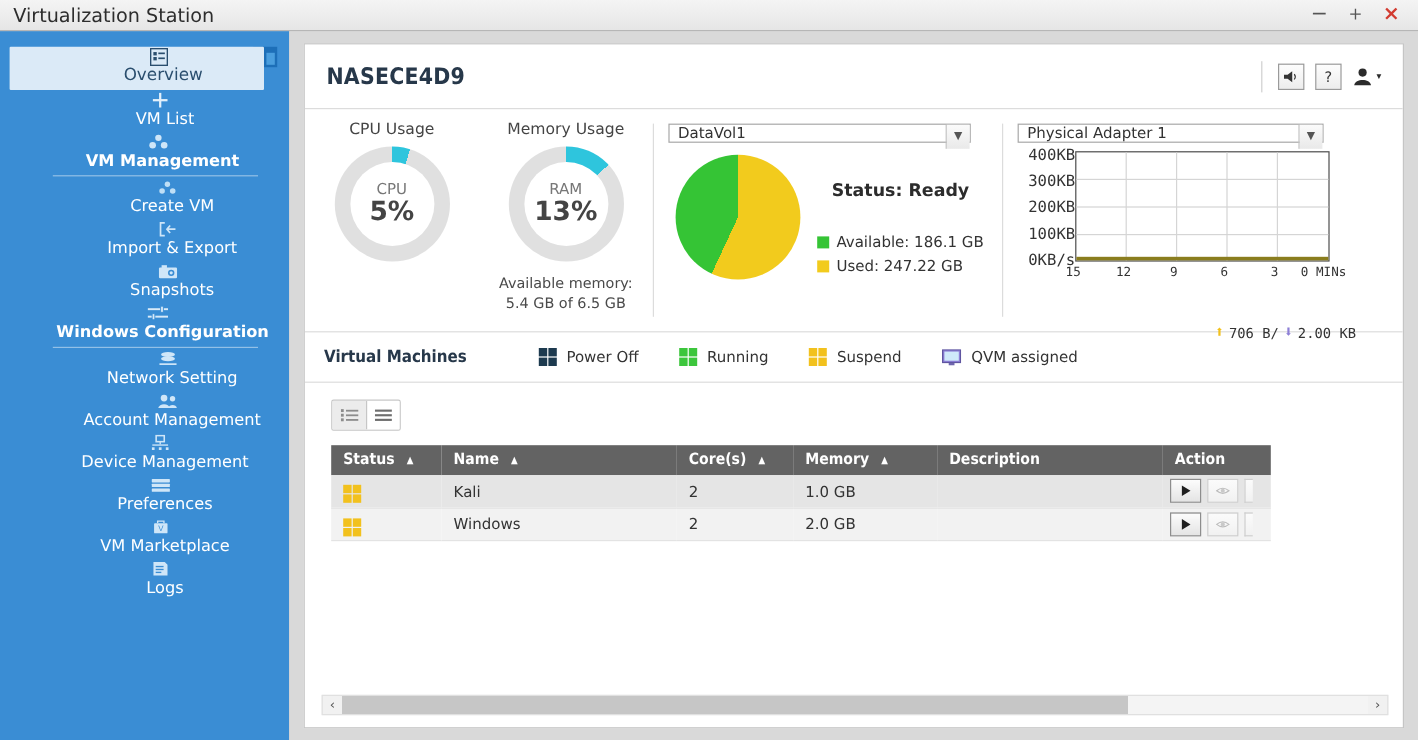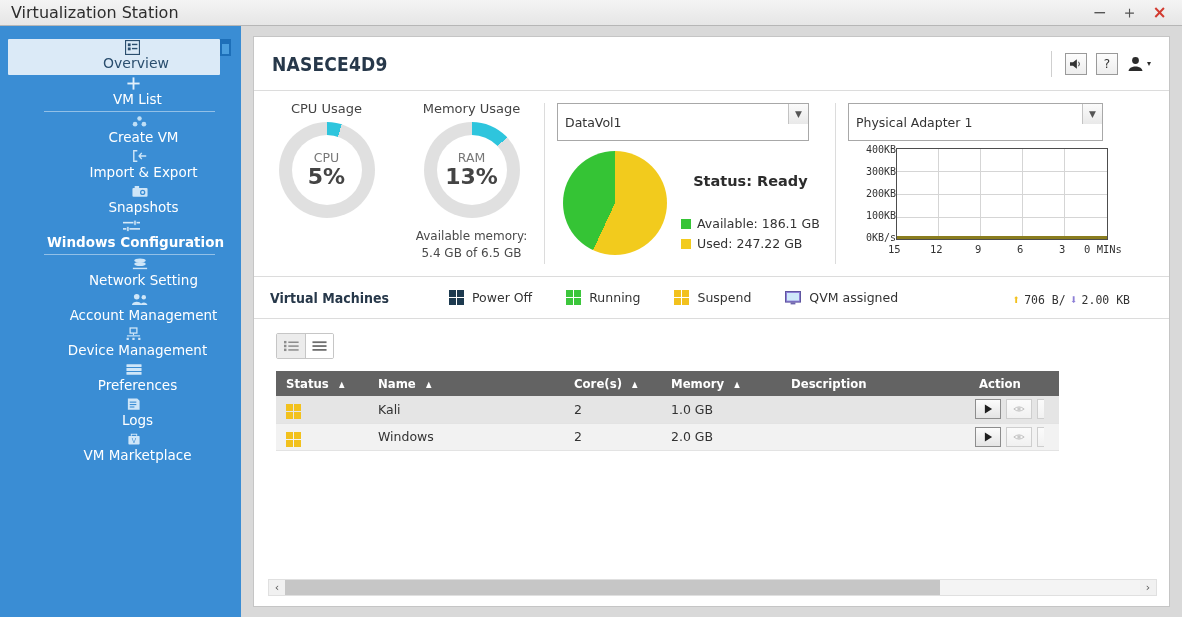--- a/index.html
+++ b/index.html
@@ -123,41 +123,41 @@
     background: #fff; border-radius: 50%;
     display: flex; flex-direction: column; align-items: center; justify-content: center;
   }
   .donut .sub { font-size: 12.5px; color: #777; line-height: 1; margin-bottom: 2px; }
   .donut .val { font-size: 22px; font-weight: bold; color: #444; line-height: 1; }
   .memnote { font-size: 12px; color: #4a4a4a; margin-top: 10px; line-height: 17px; }
 
   
   .volpanel { width: 290px; padding: 12px 12px 0 12px; }
   .selbox {
-    width: 252px; height: 38px; border: 1px solid #a8a8a8; background: #fff;
-    display: flex; align-items: center; font-size: 12.5px; color: #333;
+    width: 252px; height: 16px; border: 1px solid #a8a8a8; background: #fff;
+    display: flex; align-items: flex-end; font-size: 12.5px; color: #333;
     padding-left: 7px; position: relative; cursor: default;
   }
   .selbox .arrowbox {
     position: absolute; right: 0; top: 0; width: 20px; height: 20px;
     background: linear-gradient(#fbfbfb,#e9e9e9); border-left: 1px solid #c3c3c3;
     display: flex; align-items: center; justify-content: center;
     font-size: 9px; color: #555;
   }
   .volbody { display: flex; align-items: flex-start; margin-top: 10px; text-align: center; }
   .pie { width: 104px; height: 104px; border-radius: 50%; margin-left: 6px; }
   .volinfo { margin-left: 14px; padding-top: 22px; }
   .volstatus { font-size: 14.5px; font-weight: bold; color: #2c2c2c; }
   .leg { font-size: 12.5px; color: #333; display: flex; align-items: center; margin-top: 5px; }
   .leg .sw { width: 10px; height: 10px; margin-right: 6px; }
 
   
   .netpanel { width: 300px; padding: 12px 0 0 12px; }
   .netchart { margin-top: 7px; position: relative; width: 280px; height: 120px; }
-  .ylab { position: absolute; right: 0; font-size: 10px; color: #333;
+  .ylab { position: absolute; right: 0; font-size: 13px; color: #333;
           font-family: "DejaVu Sans Mono","Liberation Mono",monospace; }
   .plot {
     position: absolute; left: 48px; top: 0; width: 212px; height: 92px;
     border: 1px solid #4d4d4d; background: #fff;
   }
   .gridv { position: absolute; top: 0; bottom: 0; width: 1px; background: #d5d5d5; }
   .gridh { position: absolute; left: 0; right: 0; height: 1px; background: #d5d5d5; }
   .netline { position: absolute; left: 0; right: 0; bottom: 0; height: 3px; background: #8a7d1e; }
   .xlab { position: absolute; top: 95px; font-size: 10.5px; color: #333;
           font-family: "DejaVu Sans Mono","Liberation Mono",monospace; }
@@ -250,20 +250,30 @@
     <div class="nav-item lvl1">
       <span class="ico">
         <svg class="i" width="15" height="15" viewBox="0 0 16 16">
             <rect x="7" y="1.5" width="2" height="13" fill="#e2f0fb"></rect>
             <rect x="1.5" y="7" width="13" height="2" fill="#e2f0fb"></rect>
           </svg>
       </span>
       <span class="lbl">VM List</span>
     </div>
 
+    <div class="nav-item lvl0">
+      <span class="ico">
+        <svg class="i" width="16" height="14" viewBox="0 0 18 14">
+            <circle cx="9" cy="3.5" r="3" fill="#cfe6f8"></circle>
+            <circle cx="3.6" cy="10.4" r="3.1" fill="#cfe6f8"></circle>
+            <circle cx="14.4" cy="10.4" r="3.1" fill="#cfe6f8"></circle>
+          </svg>
+      </span>
+      <span class="lbl">VM Management</span>
+    </div>
     <div class="divider"></div>
 
     <div class="nav-item lvl2">
       <span class="ico">
         <svg class="i" width="15" height="13" viewBox="0 0 18 14">
             <circle cx="9" cy="3.4" r="2.7" fill="#bfdff6"></circle>
             <circle cx="3.7" cy="10.2" r="2.8" fill="#bfdff6"></circle>
             <circle cx="14.3" cy="10.2" r="2.8" fill="#bfdff6"></circle>
             <rect x="8.2" y="6.6" width="1.6" height="4.6" fill="#3a8dd4"></rect>
           </svg>
@@ -350,39 +360,39 @@
             <rect x="0.5" y="1" width="17" height="3.2" rx="0.6" fill="#cfe6f8"></rect>
             <rect x="0.5" y="5.4" width="17" height="3.2" rx="0.6" fill="#cfe6f8"></rect>
             <rect x="0.5" y="9.8" width="17" height="3.2" rx="0.6" fill="#cfe6f8"></rect>
           </svg>
       </span>
       <span class="lbl">Preferences</span>
     </div>
 
     <div class="nav-item lvl1">
       <span class="ico">
+        <svg class="i" width="14" height="14" viewBox="0 0 16 14">
+            <path d="M5 3.4 V1.6 H11 V3.4" fill="none" stroke="#cfe6f8" stroke-width="1.3"></path>
+            <rect x="1.6" y="3.6" width="12.8" height="9.6" rx="0.8" fill="#cfe6f8"></rect>
+            <text x="8" y="11" font-size="7.5" fill="#3a8dd4" text-anchor="middle" font-family="sans-serif">V</text>
+          </svg>
+      </span>
+      <span class="lbl">VM Marketplace</span>
+    </div>
+
+    <div class="nav-item lvl1">
+      <span class="ico">
         <svg class="i" width="15" height="14" viewBox="0 0 16 14">
             <path d="M2 1 H12 L14.5 3.4 V13 H2 Z" fill="#cfe6f8"></path>
             <rect x="4" y="4.4" width="7" height="1.2" fill="#3a8dd4"></rect>
             <rect x="4" y="7" width="7" height="1.2" fill="#3a8dd4"></rect>
             <rect x="4" y="9.6" width="5" height="1.2" fill="#3a8dd4"></rect>
           </svg>
       </span>
       <span class="lbl">Logs</span>
-    </div>
-
-    <div class="nav-item lvl1">
-      <span class="ico">
-        <svg class="i" width="14" height="14" viewBox="0 0 16 14">
-            <path d="M5 3.4 V1.6 H11 V3.4" fill="none" stroke="#cfe6f8" stroke-width="1.3"></path>
-            <rect x="1.6" y="3.6" width="12.8" height="9.6" rx="0.8" fill="#cfe6f8"></rect>
-            <text x="8" y="11" font-size="7.5" fill="#3a8dd4" text-anchor="middle" font-family="sans-serif">V</text>
-          </svg>
-      </span>
-      <span class="lbl">VM Marketplace</span>
     </div>
   </div>
 
   <div id="main">
     <div id="card">
 
       <div id="pghead">
         <div id="pgtitle">NASECE4D9</div>
         <div class="head-tools">
           <div class="head-sep"></div>

